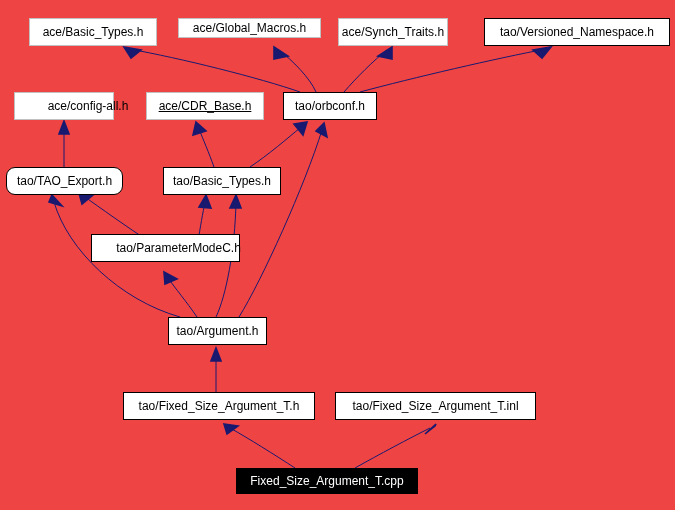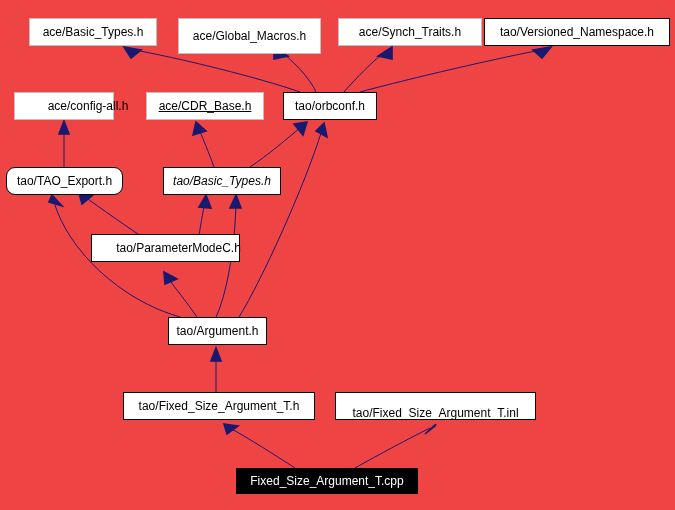--- a/index.html
+++ b/index.html
@@ -69,54 +69,54 @@
       <path d="M 295,468 C 275,455 248,438 230,428" fill="none" stroke="#191970" stroke-width="1"></path>
       <polygon points="224,424 238,426 227,434" fill="#191970" stroke="#191970" stroke-width="1.6" stroke-linejoin="miter"></polygon>
       <path d="M 355,468 C 378,455 410,438 430,428" fill="none" stroke="#191970" stroke-width="1"></path>
       <polygon points="436,424 425,434 435,426" fill="#191970" stroke="#191970" stroke-width="1.6" stroke-linejoin="miter"></polygon>
     </svg>
 
   <div id="nodes">
       <div class="node" style="left: 29px; top: 18px; width: 128px; height: 28px;">
         <span class="lbl">ace/Basic_Types.h</span>
       </div>
-      <div class="node" style="left: 178px; top: 18px; width: 143px; height: 36px;">
+      <div class="node" style="left: 178px; top: 18px; width: 143px; height: 20px;">
         <span class="lbl">ace/Global_Macros.h</span>
       </div>
-      <div class="node" style="left: 338px; top: 18px; width: 144px; height: 28px;">
+      <div class="node" style="left: 338px; top: 18px; width: 110px; height: 28px;">
         <span class="lbl">ace/Synch_Traits.h</span>
       </div>
       <div class="node dark" style="left: 484px; top: 18px; width: 186px; height: 28px;">
         <span class="lbl">tao/Versioned_Namespace.h</span>
       </div>
       <div class="node" style="left: 14px; top: 92px; width: 100px; height: 28px; padding-left: 48px;">
         <span class="lbl">ace/config-all.h</span>
       </div>
       <div class="node" style="left: 146px; top: 92px; width: 118px; height: 28px; text-decoration: underline;">
         <span class="lbl">ace/CDR_Base.h</span>
       </div>
       <div class="node dark" style="left: 283px; top: 92px; width: 94px; height: 28px;">
         <span class="lbl">tao/orbconf.h</span>
       </div>
       <div class="node dark" style="left: 6px; top: 167px; width: 117px; height: 28px; border-radius: 9px;">
         <span class="lbl">tao/TAO_Export.h</span>
       </div>
-      <div class="node dark" style="left: 163px; top: 167px; width: 118px; height: 28px; font-style: italic;">
+      <div class="node dark" style="left: 163px; top: 167px; width: 118px; height: 28px;">
         <span class="lbl">tao/Basic_Types.h</span>
       </div>
       <div class="node dark" style="left: 91px; top: 234px; width: 149px; height: 28px; padding-left: 26px;">
         <span class="lbl">tao/ParameterModeC.h</span>
       </div>
       <div class="node dark" style="left: 168px; top: 317px; width: 99px; height: 28px;">
         <span class="lbl">tao/Argument.h</span>
       </div>
       <div class="node dark" style="left: 123px; top: 392px; width: 192px; height: 28px;">
         <span class="lbl">tao/Fixed_Size_Argument_T.h</span>
       </div>
-      <div class="node dark" style="left: 335px; top: 392px; width: 201px; height: 28px; align-items: flex-end;">
+      <div class="node dark" style="left: 335px; top: 392px; width: 201px; height: 28px;">
         <span class="lbl">tao/Fixed_Size_Argument_T.inl</span>
       </div>
       <div class="node root" style="left: 236px; top: 468px; width: 182px; height: 26px;">
         <span class="lbl">Fixed_Size_Argument_T.cpp</span>
       </div>
     </div>
 
 </div>
 
 </body></html>

